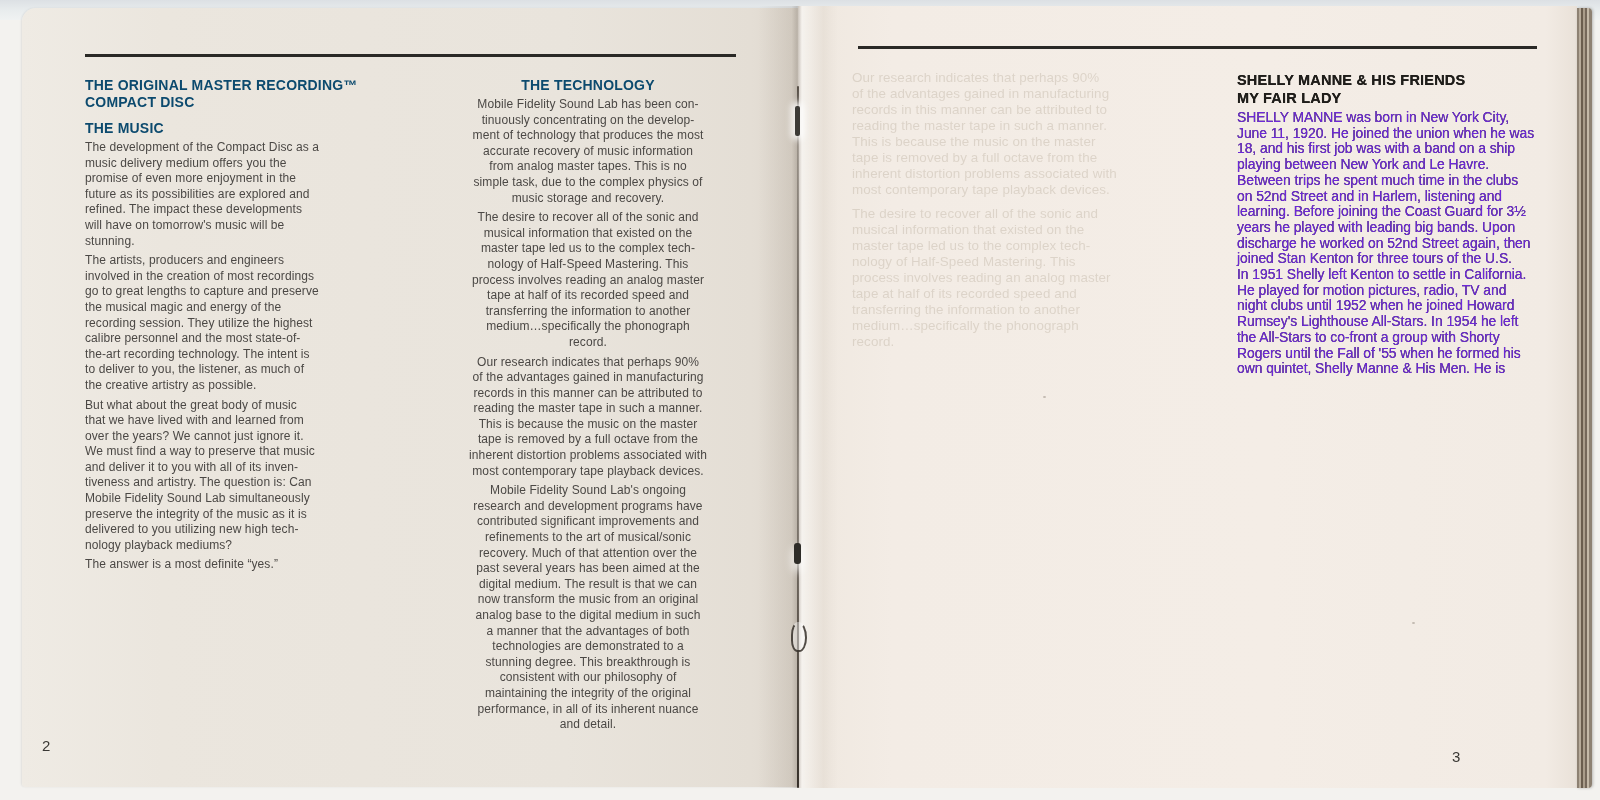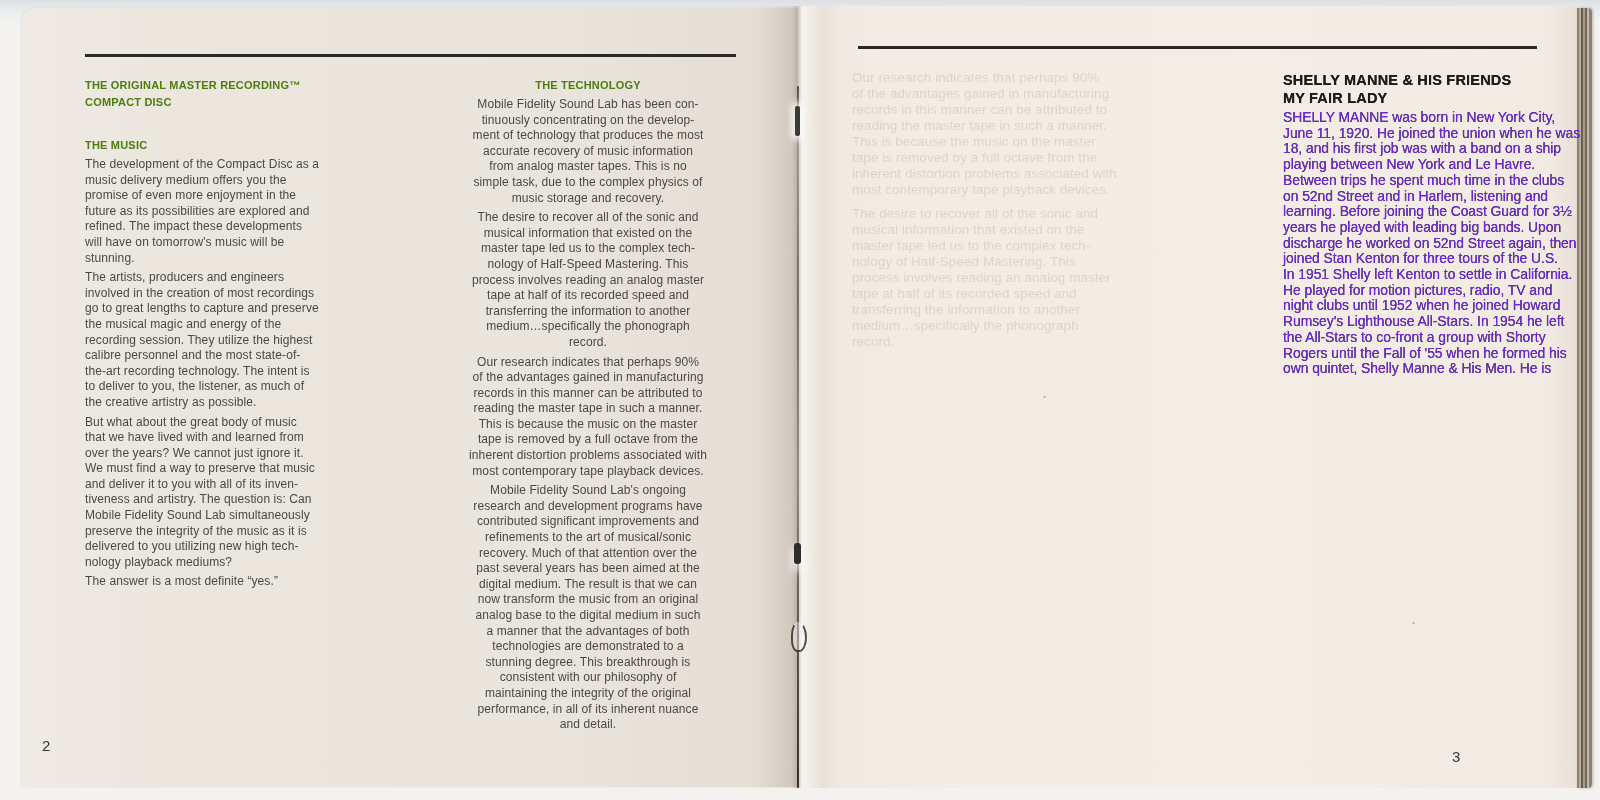--- a/index.html
+++ b/index.html
@@ -37,24 +37,24 @@
   .staple-hook{left:791px;top:622px;width:12px;height:26px;border:2.5px solid rgba(40,34,28,.8);
     border-radius:50% 60% 55% 45%;border-top-color:transparent;background:rgba(255,255,255,.4);}
   
   .rule{background:#2a2926;}
   .rule-left{left:85px;top:54px;width:651px;height:2.5px;}
   .rule-right{left:858px;top:46px;width:679px;height:3px;}
   
   .col{white-space:normal;}
   .col1{left:85px;top:77px;width:300px;}
   .col2{left:435px;top:77px;width:306px;text-align:center;}
-  .col3{left:1283px;top:72px;width:302px;}
-  .h{font-weight:bold;color:#4d7c0f;font-size:11px;line-height:17px;letter-spacing:.2px;
+  .col3{left:1237px;top:72px;width:302px;}
+  .h{font-weight:bold;color:#0c4a6e;font-size:14px;line-height:17px;letter-spacing:.2px;
      white-space:pre-line;margin:0 0 3px 0;}
-  .h-gap{margin-top:26px;}
+  .h-gap{margin-top:9px;}
   .p{color:#4b4845;font-size:12px;line-height:15.6px;letter-spacing:.1px;
      white-space:pre-line;margin:0 0 4px 0;}
   .col3 .h{color:#1f1d1a;font-size:14.5px;line-height:17.5px;text-shadow:0 0 .4px #1f1d1a;}
   .col3 .p{color:#6d28d9;font-size:13.9px;line-height:15.7px;letter-spacing:-.05px;
      text-shadow:0 0 .45px #302d29;}
   
   .ghost{left:852px;top:70px;width:336px;height:310px;overflow:hidden;
     color:#b9ad9c;opacity:.38;filter:blur(.7px);pointer-events:none;}
   .ghost .p{color:inherit;font-size:13.4px;line-height:16px;text-shadow:none;margin-bottom:8px;}
   

